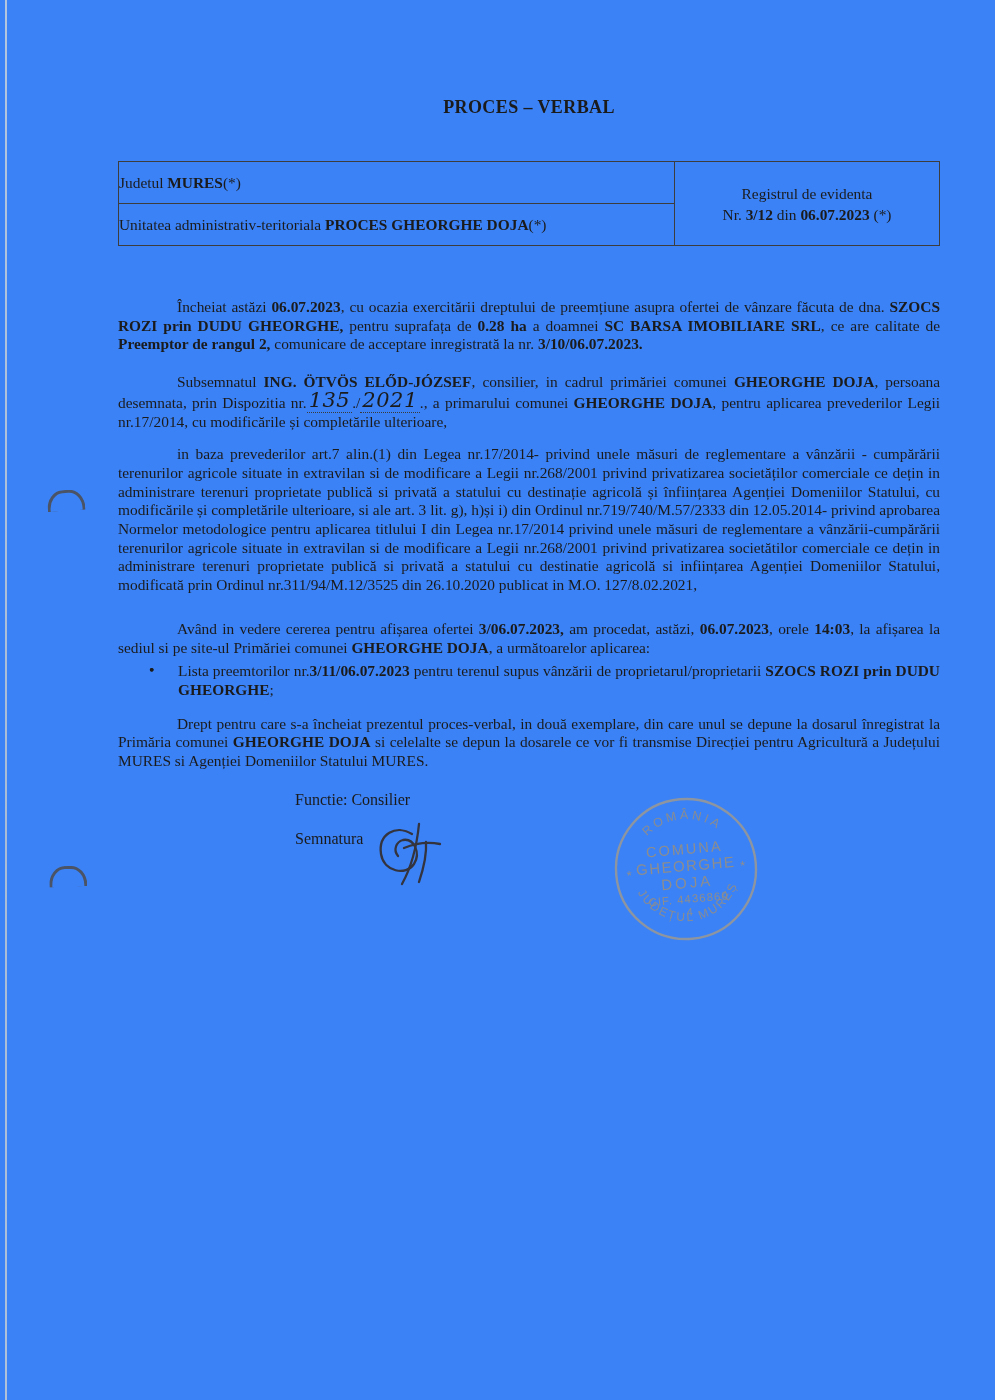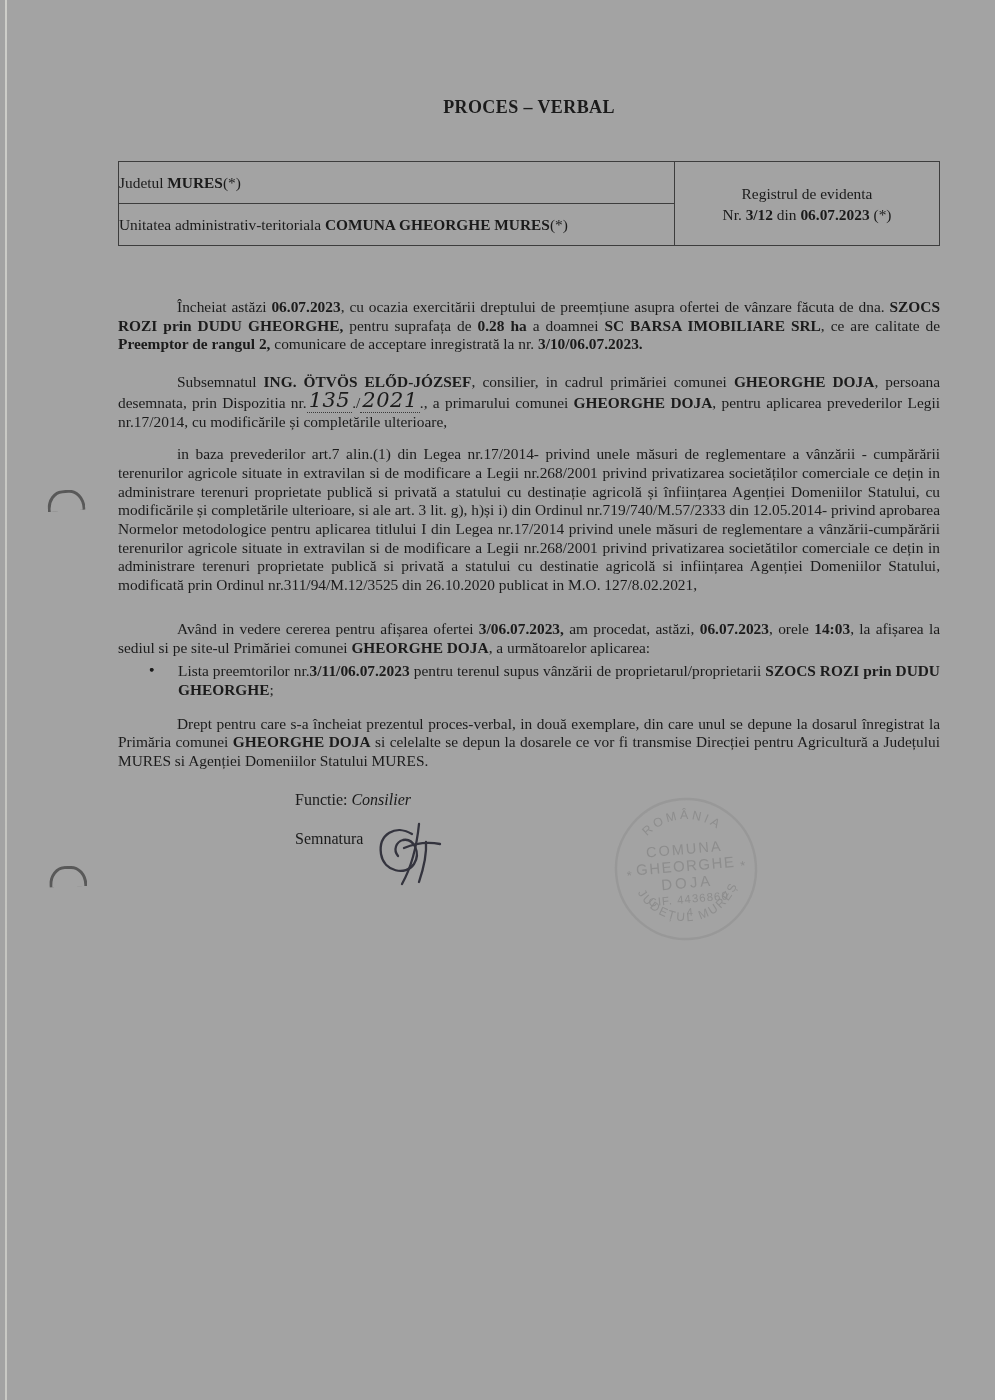--- a/index.html
+++ b/index.html
@@ -1,18 +1,18 @@
 <!DOCTYPE html>
 <html><head>
 <meta charset="utf-8">
 <style>
   html,body { margin:0; padding:0; background:#ffffff; }
   .page {
     position:relative; width:995px; height:1400px;
-    background:#a3a3a3; overflow:hidden;
+    background:#3b82f6; overflow:hidden;
     font-family:"Liberation Serif", serif; color:#1b1b1b;
   }
   .edge-line { position:absolute; top:0; bottom:0; left:5px; width:2px;
     background:linear-gradient(180deg,#dcdcd6,#cfcfc9 60%,#d6d6d0); opacity:.75; }
   .hole { position:absolute; width:32px; height:18px;
     border:3.2px solid #4d4d4d; border-bottom:none;
     border-radius:16px 16px 0 0 / 19px 19px 0 0; opacity:.85; }
   .hole1 { left:47px; top:490px; transform:rotate(-4deg); }
   .hole2 { left:49px; top:866px; transform:rotate(-2deg); }
 
@@ -31,21 +31,21 @@
   .mt-p1 { margin-top:52px; } .mt-p2 { margin-top:19px; } .mt-p3 { margin-top:14px; }
   .mt-p4 { margin-top:25px; } .mt-p5 { margin-top:15px; }
 
   ul.bullets { margin:5px 0 0 0; padding:0; list-style:none; width:822px; }
   ul.bullets li { position:relative; padding-left:60px; font-size:15.4px;
     line-height:18.7px; text-align:justify; }
   ul.bullets li + li { margin-top:1px; }
   .marker { position:absolute; left:31px; top:-1px; }
 
   .b { font-weight:bold; }
-  .i { font-style:italic; }
+  .i { }
   .hand { font-family:"DejaVu Serif", serif; font-style:italic; font-size:21px;
     letter-spacing:.5px; border-bottom:1.6px dotted #3a3a3a; padding:0 2px;
     position:relative; top:-1px; }
 
   .sig-area { position:relative; margin-top:17px; height:220px; font-size:16px; }
   .sig-line { position:absolute; white-space:nowrap; }
   .sig-l1 { left:177px; top:3px; }
   .sig-l2 { left:128px; top:22px; }
   .sig-l3 { left:177px; top:42px; }
   .sig-mark { position:absolute; left:252px; top:34px; }
@@ -67,21 +67,21 @@
     <table class="header-table">
       <tbody>
           <tr>
         <td class="cell-left"><span>Judetul </span><span class="b">MURES</span><span>(*)</span></td>
         <td class="cell-right" rowspan="2">
           <div>Registrul de evidenta</div>
           <div><span>Nr. </span><span class="b">3/12</span><span> din </span><span class="b">06.07.2023</span><span> (*)</span></div>
         </td>
       </tr>
       <tr>
-        <td class="cell-left"><span>Unitatea administrativ-teritoriala </span><span class="b">COMUNA GHEORGHE MURES</span><span>(*)</span></td>
+        <td class="cell-left"><span>Unitatea administrativ-teritoriala </span><span class="b">PROCES GHEORGHE DOJA</span><span>(*)</span></td>
       </tr>
     </tbody>
       </table>
 
     <p class="para indent mt-p1"><span>Încheiat astăzi </span><span class="b">06.07.2023</span><span>, cu ocazia exercitării dreptului de preemțiune asupra ofertei de vânzare făcuta de dna. </span><span class="b">SZOCS ROZI prin DUDU GHEORGHE,</span><span> pentru suprafața de </span><span class="b">0.28 ha</span><span> a doamnei </span><span class="b">SC BARSA IMOBILIARE SRL</span><span>, ce are calitate de </span><span class="b">Preemptor de rangul 2,</span><span> comunicare de acceptare inregistrată la nr. </span><span class="b">3/10/06.07.2023.</span></p>
 
     <p class="para indent mt-p2"><span>Subsemnatul </span><span class="b">ING. ÖTVÖS ELŐD-JÓZSEF</span><span>, consilier, in cadrul primăriei comunei </span><span class="b">GHEORGHE DOJA</span><span>, persoana desemnata, prin Dispozitia nr.</span><span class="hand">135</span><span>./</span><span class="hand">2021</span><span>., a primarului comunei </span><span class="b">GHEORGHE DOJA</span><span>, pentru aplicarea prevederilor Legii nr.17/2014, cu modificările și completările ulterioare,</span></p>
 
     <p class="para indent mt-p3"><span>in baza prevederilor art.7 alin.(1) din Legea nr.17/2014- privind unele măsuri de reglementare a vânzării - cumpărării terenurilor agricole situate in extravilan si de modificare a Legii nr.268/2001 privind privatizarea societăților comerciale ce dețin in administrare terenuri proprietate publică si privată a statului cu destinație agricolă și înființarea Agenției Domeniilor Statului, cu modificările și completările ulterioare, si ale art. 3 lit. g), h)și i) din Ordinul nr.719/740/M.57/2333 din 12.05.2014- privind aprobarea Normelor metodologice pentru aplicarea titlului I din Legea nr.17/2014 privind unele măsuri de reglementare a vânzării-cumpărării terenurilor agricole situate in extravilan si de modificare a Legii nr.268/2001 privind privatizarea societătilor comerciale ce dețin in administrare terenuri proprietate publică si privată a statului cu destinatie agricolă si inființarea Agenției Domeniilor Statului, modificată prin Ordinul nr.311/94/M.12/3525 din 26.10.2020 publicat in M.O. 127/8.02.2021,</span></p>
 

